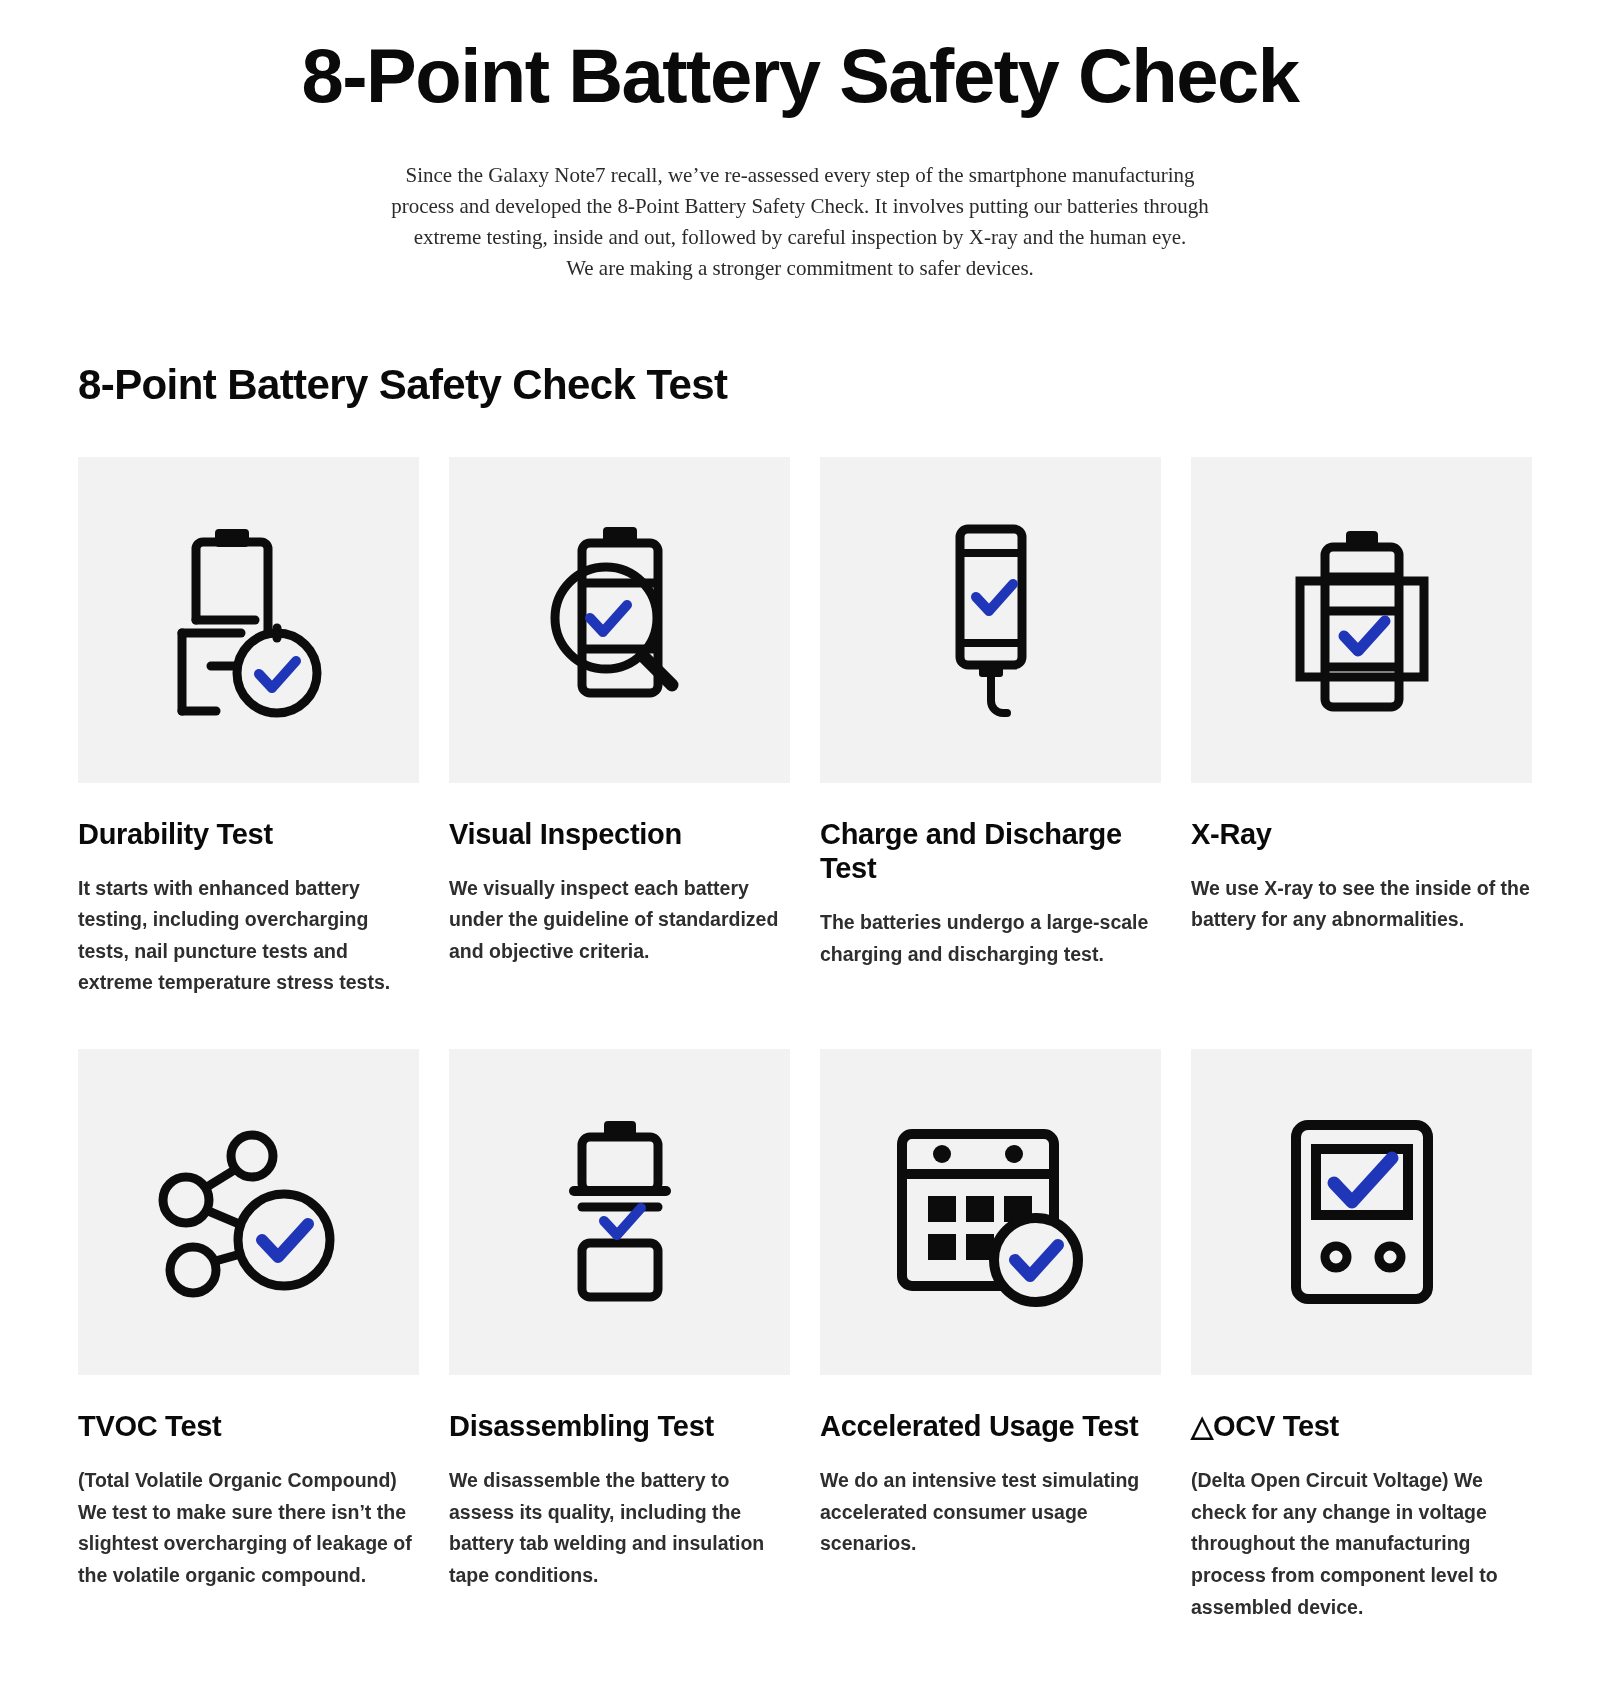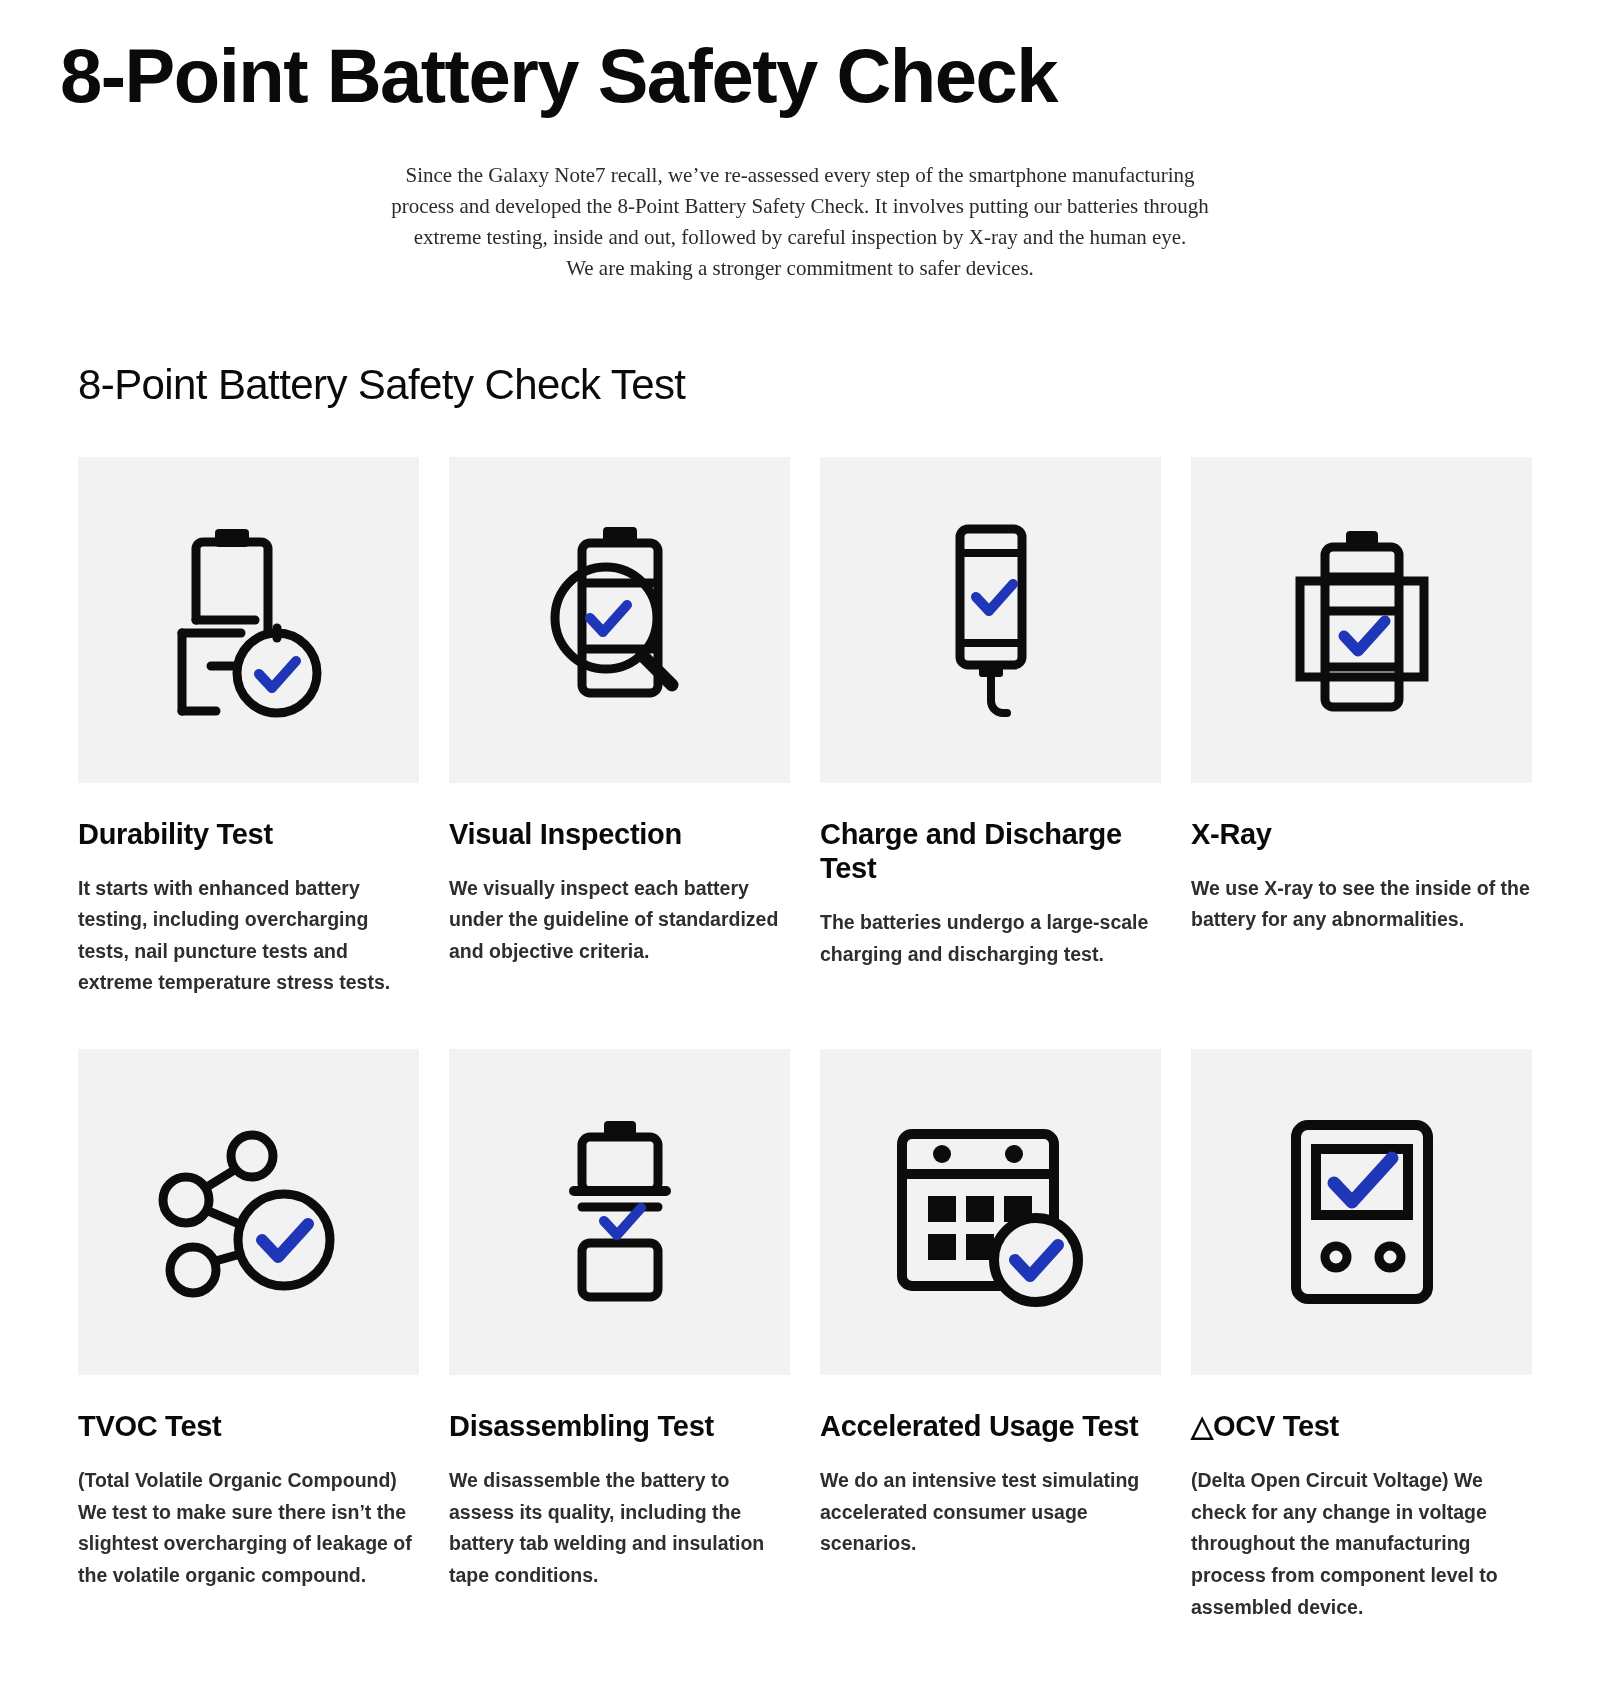--- a/index.html
+++ b/index.html
@@ -16,21 +16,21 @@
   }
   .page {
     width: 1600px;
     margin: 0 auto;
     position: relative;
     padding-bottom: 40px;
   }
 
   
   .hero-title {
-    text-align: left;
+    text-align: center;
     font-size: 76px;
     line-height: 1.0;
     font-weight: 700;
     letter-spacing: -1.5px;
     color: #0a0a0a;
     margin: 38px 0 0 0;
     padding: 0 60px;
     font-stretch: condensed;
   }
   .hero-sub {
@@ -44,21 +44,21 @@
     font-family: Liberation Serif, serif;
   }
   .hero-sub .ln { display: block; }
 
   
   .section-head {
     margin: 78px 0 0 0;
     padding: 0 0 0 78px;
     font-size: 42px;
     line-height: 1.1;
-    font-weight: 400;
+    font-weight: 700;
     letter-spacing: -0.6px;
     color: #0a0a0a;
   }
 
   
   .grid {
     margin: 48px auto 0 auto;
     width: 1444px;
     padding: 0 0 0 0;
     display: grid;

